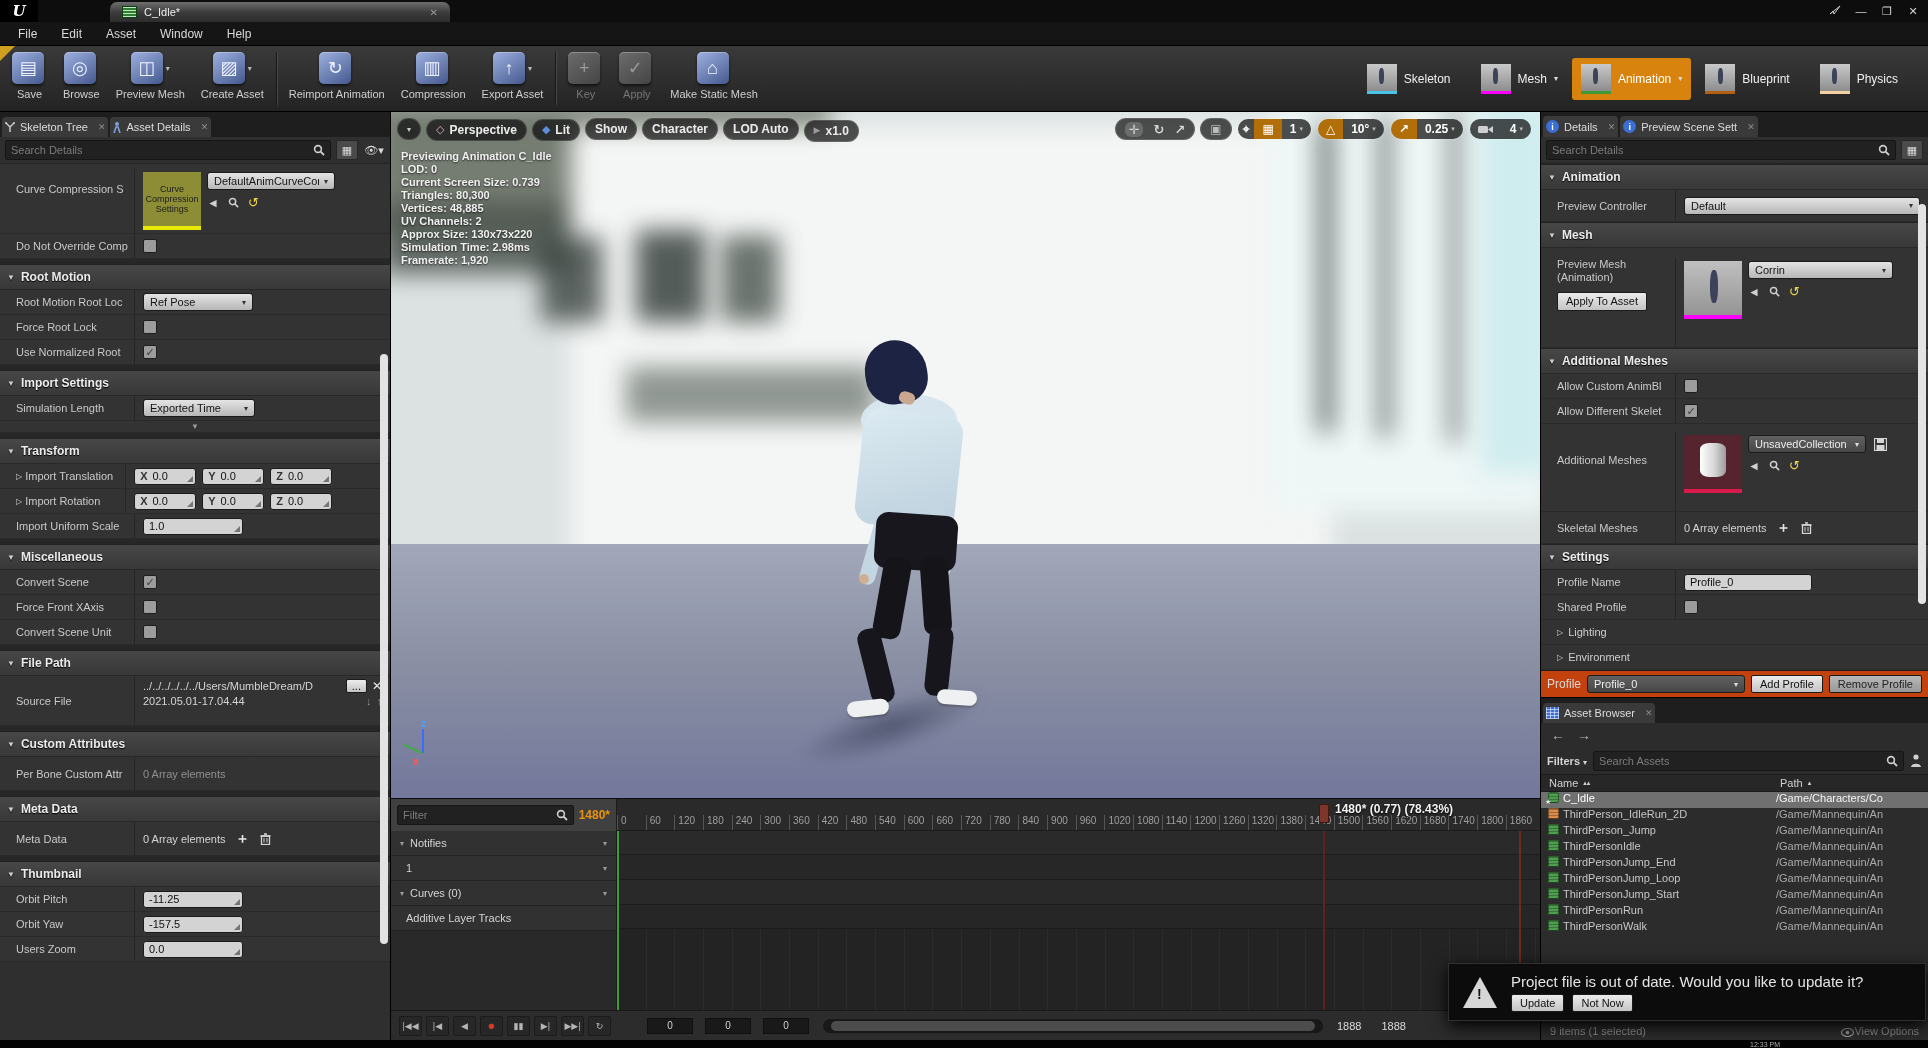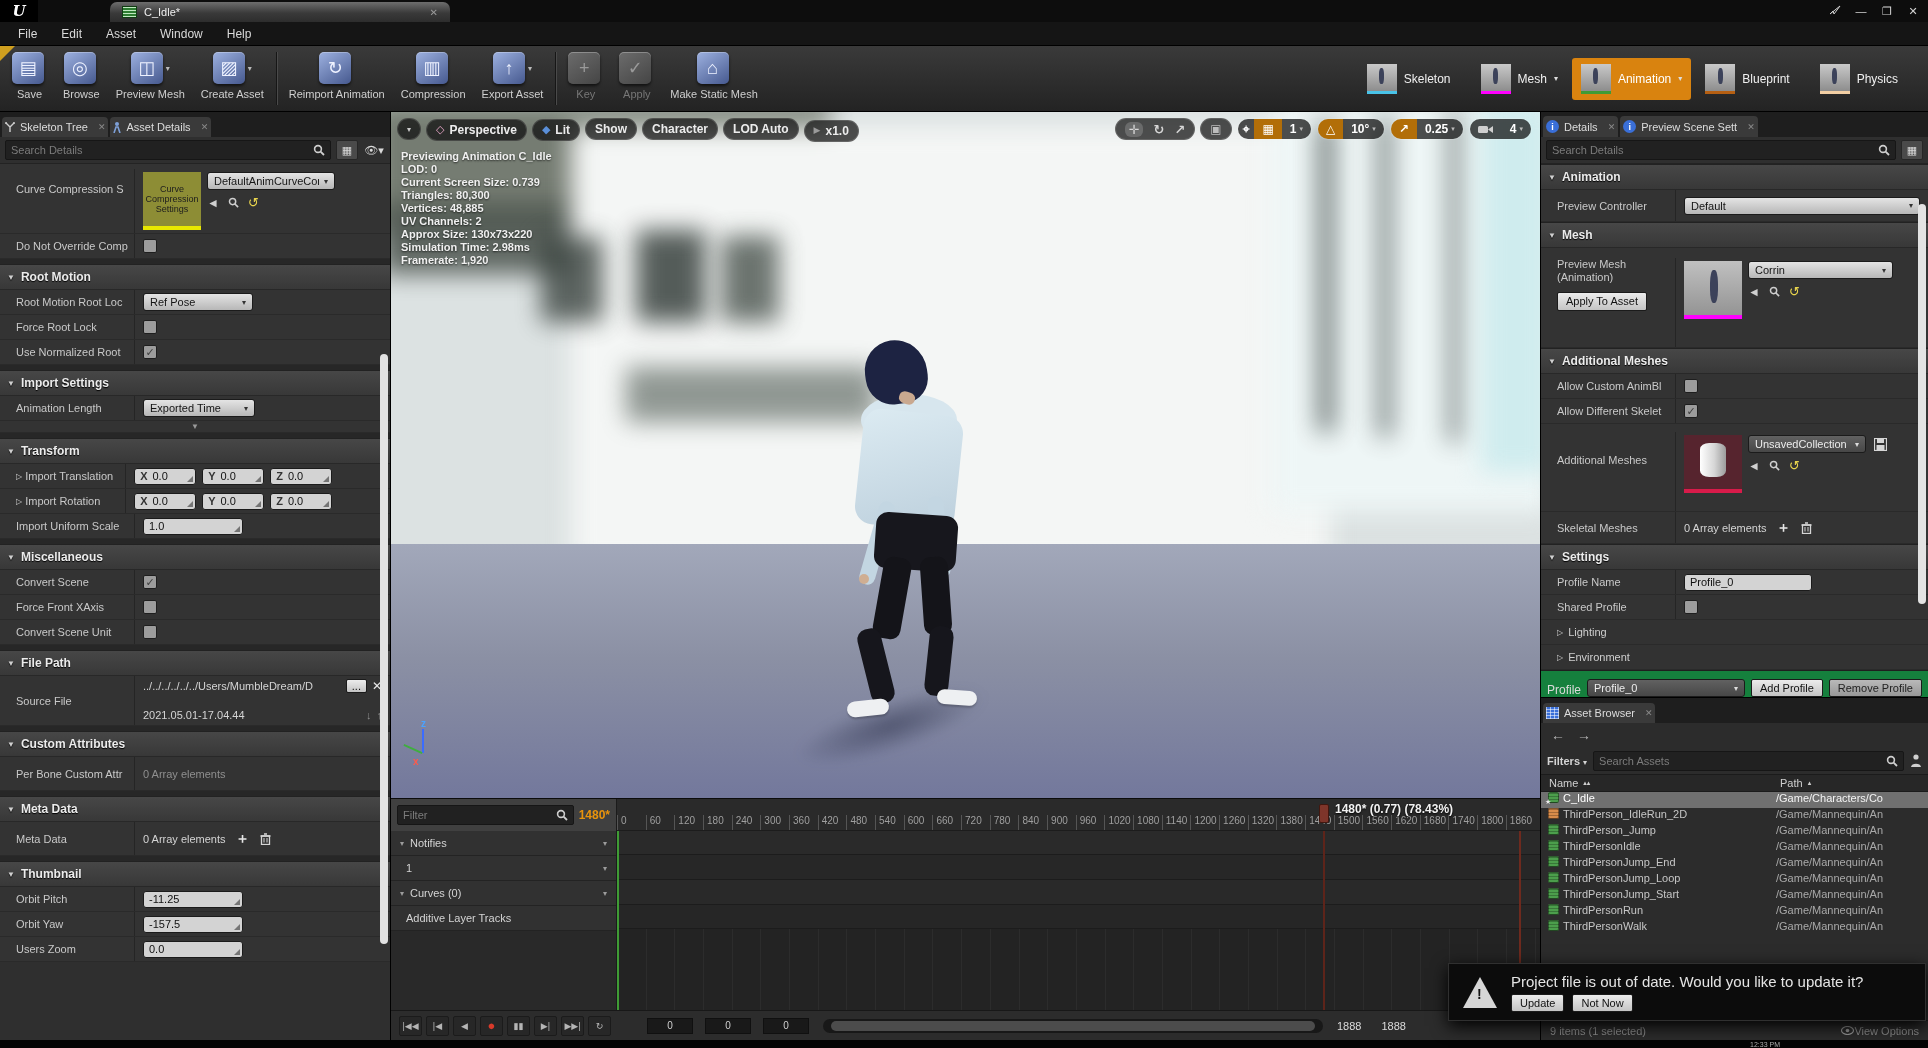--- a/index.html
+++ b/index.html
@@ -161,21 +161,21 @@
 .abrow{height:16px;display:flex;align-items:flex-start;font-size:11px}
 .abrow.sel{background:#707070}
 .abrow .nm{flex:1;color:#c6c6c6;white-space:nowrap;overflow:hidden;padding-left:4px}
 .abrow.sel .nm{color:#fff}
 .abrow .pt{width:152px;flex:none;color:#a9a9a9;white-space:nowrap;overflow:hidden}
 .abrow.sel .pt{color:#f4f4f4}
 .aicon{width:11px;height:11px;flex:none;margin-left:7px;border-radius:2px;box-shadow:inset 0 0 0 1px rgba(0,0,0,.4);
  background-image:repeating-linear-gradient(0deg,rgba(0,0,0,.25) 0 1px,transparent 1px 3px);position:relative}
 .star{position:absolute;left:-3px;bottom:-3px;font-size:7px;color:#ececec}
 .abfoot{height:20px;flex:none;display:flex;align-items:center;padding:0 9px;font-size:11px;color:#8f8f8f;border-top:1px solid #1f1f1f}
-.profilebar{height:27px;flex:none;display:flex;align-items:flex-end;gap:6px;padding:0 6px;background:#15803d;border-top:1px solid #1f1f1f;font-size:12px;color:#dadada}
+.profilebar{height:27px;flex:none;display:flex;align-items:center;gap:6px;padding:0 6px;background:#c2410c;border-top:1px solid #1f1f1f;font-size:12px;color:#dadada}
 
 #toast{position:absolute;left:1448px;top:963px;width:478px;height:58px;background:#0c0c0c;border:1px solid #303030;
  box-shadow:0 5px 16px #000;display:flex;align-items:center;gap:14px;padding:0 14px;z-index:60}
 .warn{width:0;height:0;border-left:17px solid transparent;border-right:17px solid transparent;border-bottom:31px solid #d6d6d6;position:relative;flex:none}
 .warn .bang{position:absolute;left:-3px;top:9px;color:#141414;font-weight:bold;font-size:14px}
 .toast-msg{font-size:15px;color:#e4e4e4;white-space:nowrap}
 .toast-btns{display:flex;gap:8px;margin-top:4px}
 #bottombar{height:8px;background:#040404;display:flex;justify-content:flex-end;align-items:center;padding-right:148px;font-size:7px;color:#b0b0b0;overflow:hidden}
 .mag{flex:none}
 </style>
@@ -427,21 +427,21 @@
             <span class="cb on"></span>
           </span>
       </div>
       <div class="gap"></div>
 
       <div class="cat">
           <span class="tri">▼</span>
           <span>Import Settings</span>
         </div>
       <div class="prow">
-        <span class="plabel">Animation Length</span>
+        <span class="plabel">Simulation Length</span>
         <span class="pval">
             <span class="combo" style="width:112px">
               <span class="cv">Exported Time</span>
               <span class="dn">▾</span>
             </span>
           </span>
       </div>
       <div class="adv">▼</div>
       <div class="gap"></div>
 
@@ -518,21 +518,21 @@
           </span>
       </div>
       <div class="gap"></div>
 
       <div class="cat">
           <span class="tri">▼</span>
           <span>File Path</span>
         </div>
       <div class="prow" style="min-height:50px">
         <span class="plabel">Source File</span>
-        <span class="pval" style="flex-direction:column;align-items:stretch;gap:16px">
+        <span class="pval" style="flex-direction:column;align-items:stretch;gap:2px">
           <span style="display:flex;align-items:center;gap:5px;min-width:0">
             <span class="litetxt" style="flex:1;white-space:nowrap;overflow:hidden">../../../../../../Users/MumbleDream/D</span>
             <span class="btn-light" style="padding:0 5px">...</span>
             <span style="color:#e8e8e8;font-weight:bold;font-size:12px">✕</span>
           </span>
           <span style="display:flex;align-items:center;gap:5px">
             <span class="litetxt" style="flex:1">2021.05.01-17.04.44</span>
             <span class="graytxt">↓</span>
             <span class="graytxt">↑</span>
           </span>
@@ -1091,21 +1091,21 @@
           <div class="abrow ">
           <span class="aicon" style="background-color:#4c9e4c">
               <span class="star"></span>
             </span>
           <span class="nm">ThirdPersonWalk</span>
           <span class="pt">/Game/Mannequin/An</span>
         </div>
       </div>
       <div class="abfoot">
         <span>9 items (1 selected)</span>
-        <span style="margin-left:auto;display:flex;align-items:center;">
+        <span style="margin-left:auto;display:flex;align-items:flex-end;">
           <svg width="13" height="9" viewBox="0 0 13 9">
               <ellipse cx="6.5" cy="4.5" rx="6" ry="4" fill="none" stroke="#9a9a9a" stroke-width="1.2"></ellipse>
               <circle cx="6.5" cy="4.5" r="1.8" fill="#9a9a9a"></circle>
             </svg>
           <span>View Options</span>
         </span>
       </div>
     </div>
   </div>
 </div>

